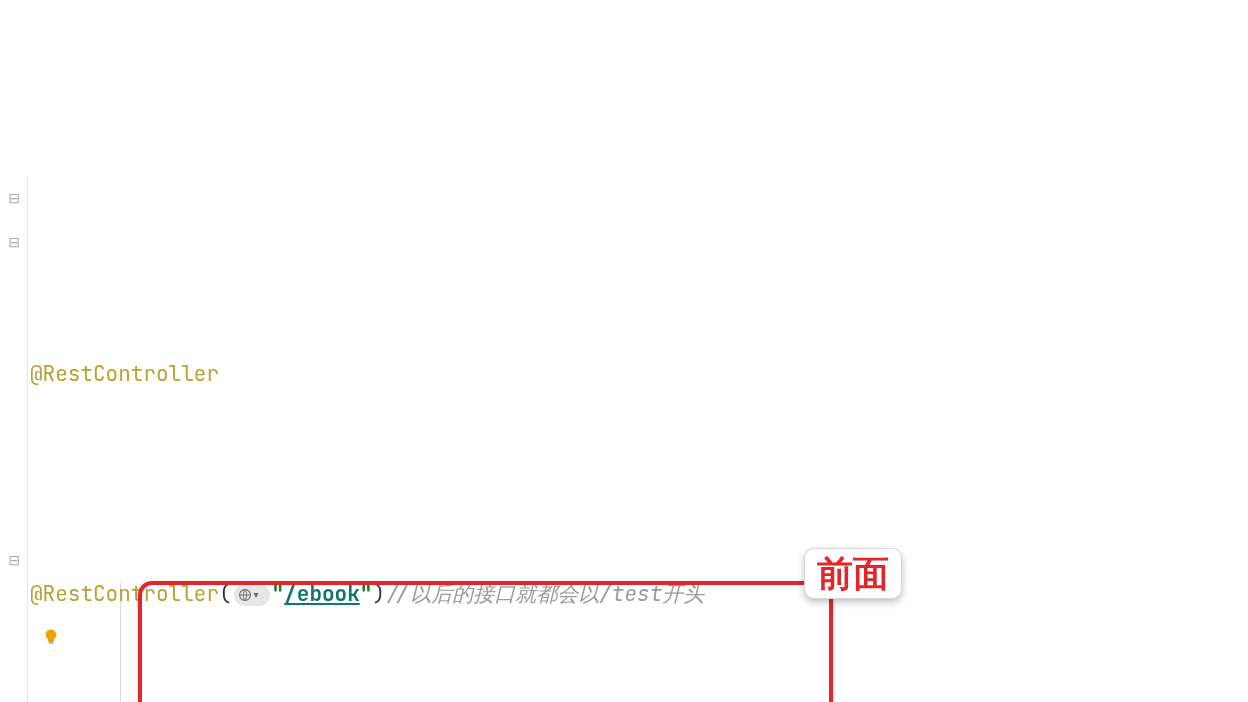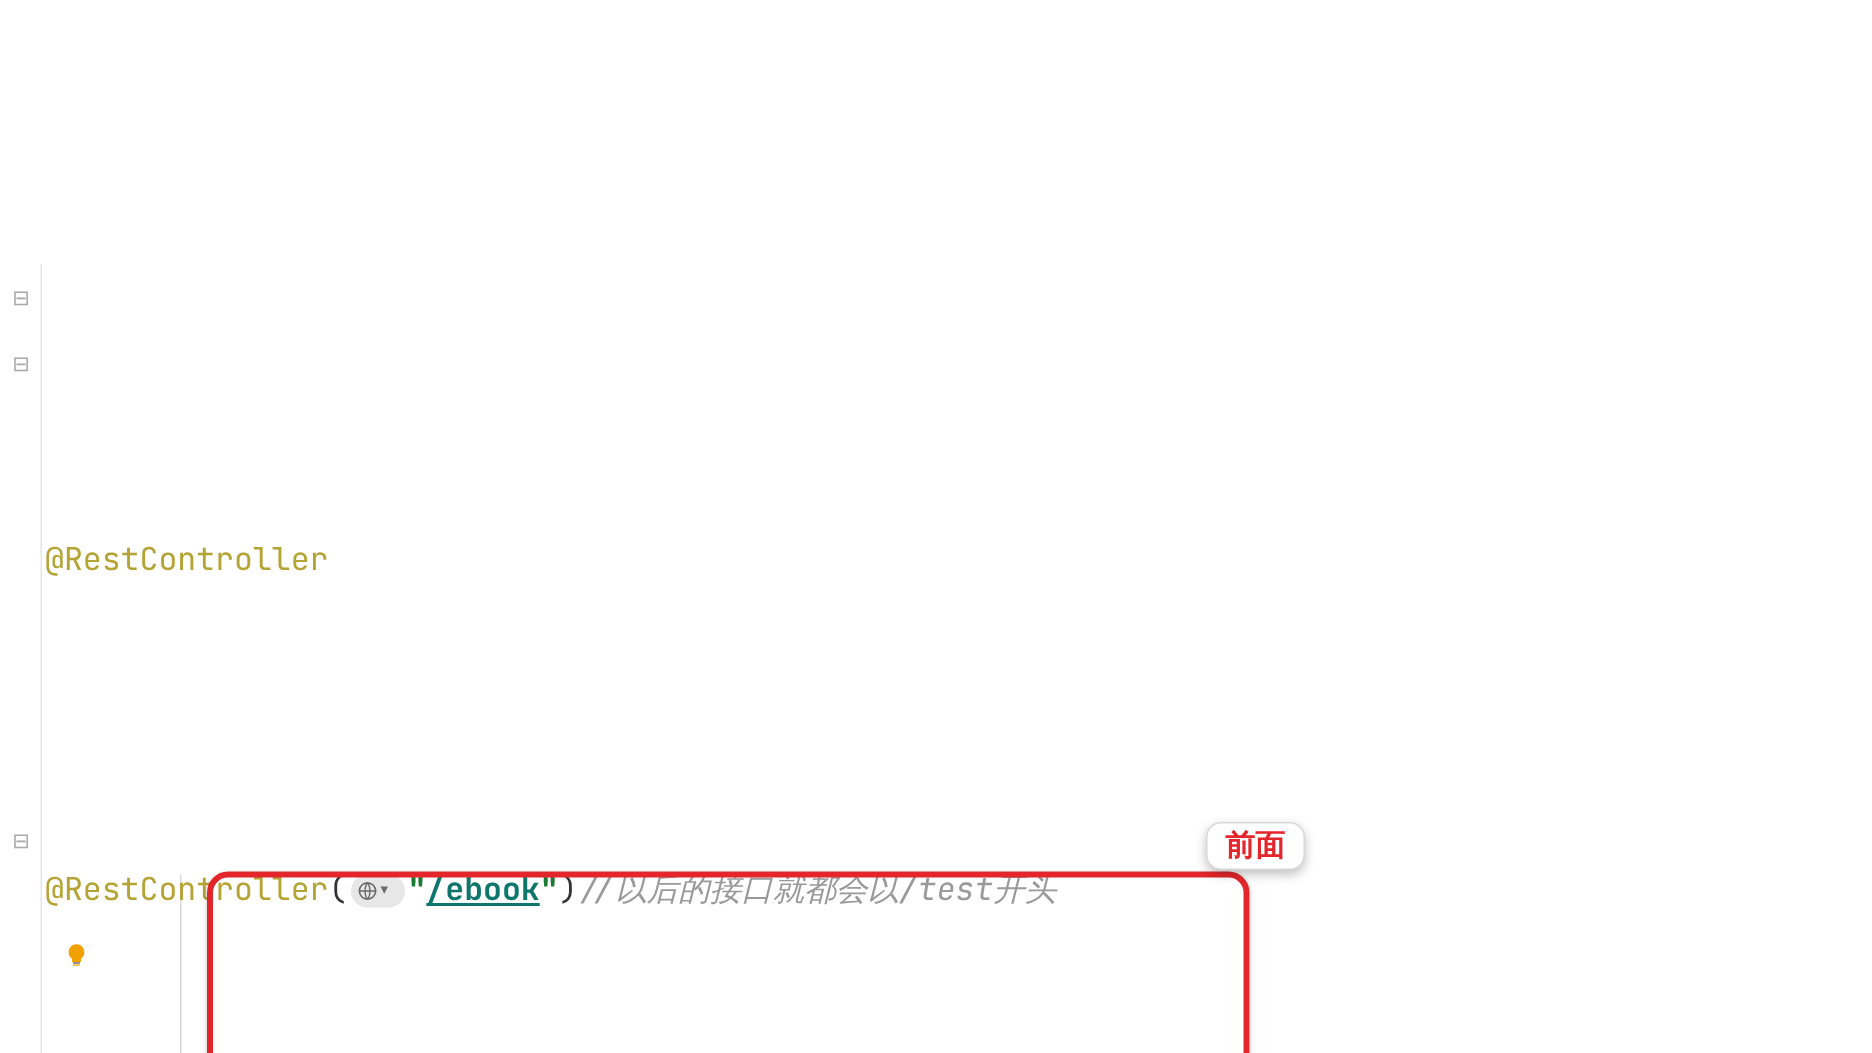--- a/index.html
+++ b/index.html
@@ -93,21 +93,21 @@
     position: absolute;
     border: 4px solid #e3262b;
     border-radius: 14px;
     pointer-events: none;
     box-shadow: 0 1px 3px rgba(0,0,0,0.25);
   }
   
   .label-bubble {
     position: absolute;
     font-family: "PingFang SC","Hiragino Sans GB","Microsoft YaHei",sans-serif;
-    font-size: 20px;
+    font-size: 36px;
     font-weight: 700;
     color: #e3262b;
     background: #ffffff;
     border: 1px solid #d8d8d8;
     border-radius: 10px;
     padding: 3px 12px;
     box-shadow: 0 3px 7px rgba(0,0,0,0.25);
     line-height: 1.2;
   }
 </style>

